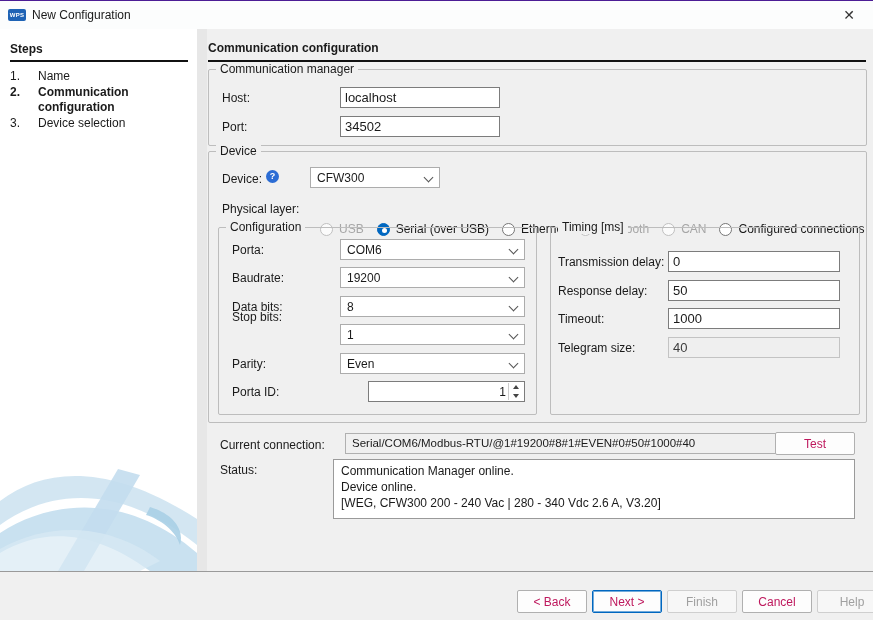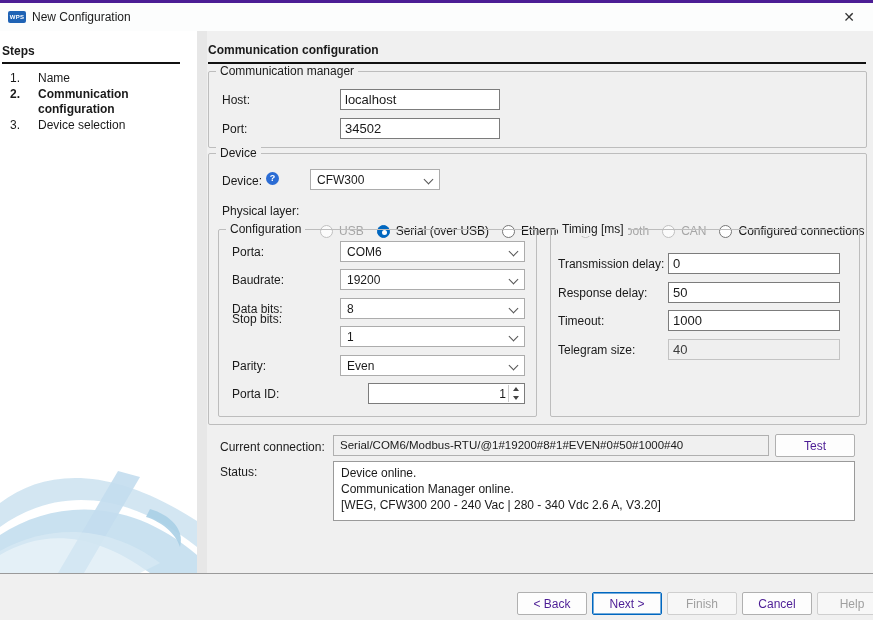--- a/index.html
+++ b/index.html
@@ -1,30 +1,30 @@
 <!DOCTYPE html>
 <html><head>
 <meta charset="utf-8">
 <style>
   html,body{margin:0;padding:0;background:#d8d8d8;font-family:"Liberation Sans","DejaVu Sans",sans-serif;}
   .window{position:relative;width:873px;height:620px;background:#f0f0f0;overflow:hidden;
-          border-top:3px solid #4c1d95;box-sizing:border-box;font-size:12px;color:#1a1a1a;padding-left:20px;}
+          border-top:1px solid #4c1d95;box-sizing:border-box;font-size:12px;color:#1a1a1a;padding-left:20px;}
   
   .titlebar{position:absolute;left:0;top:0;width:873px;height:28px;background:#fcfdfd;border-bottom:1px solid #f0f0f0;}
   .app-logo{position:absolute;left:8px;top:8px;width:18px;height:12px;background:#1f63b5;border-radius:2px;
             color:#fff;font-size:6px;font-weight:bold;text-align:center;line-height:12px;letter-spacing:.3px;}
   .title-text{position:absolute;left:32px;top:7px;font-size:12px;color:#1a1a1a;}
   .close-btn{position:absolute;right:6px;top:0;width:36px;height:28px;text-align:center;line-height:28px;
              font-size:14px;color:#333;cursor:pointer;}
   
   .sidebar{position:absolute;left:0;top:28px;width:197px;height:542px;background:#ffffff;}
   .gutter{position:absolute;left:197px;top:28px;width:10px;height:542px;background:#e7e7e7;}
   .content{position:absolute;left:207px;top:28px;width:666px;height:542px;background:#f0f0f0;}
   
-  .steps-header{position:absolute;left:2px;top:13px;width:178px;font-weight:bold;
+  .steps-header{position:absolute;left:10px;top:13px;width:178px;font-weight:bold;
                 border-bottom:2px solid #111;padding-bottom:4px;}
   .steps-list{position:absolute;left:10px;top:40px;width:180px;}
   .step-item{display:flex;margin-bottom:1px;line-height:15px;}
   .step-num{width:28px;flex:0 0 28px;}
   .step-label{flex:1;}
   .step-active{font-weight:bold;}
   .swoosh{position:absolute;left:0;top:420px;width:197px;height:122px;}
   
   .abs{position:absolute;}
   .page-header{position:absolute;left:1px;top:12px;width:658px;font-weight:bold;
@@ -56,21 +56,21 @@
   .tri-up{width:0;height:0;border-left:3px solid transparent;border-right:3px solid transparent;border-bottom:4px solid #444;}
   .tri-down{width:0;height:0;border-left:3px solid transparent;border-right:3px solid transparent;border-top:4px solid #444;}
   .help-icon{position:absolute;width:13px;height:13px;border-radius:50%;background:#2b6cd4;color:#fff;
              font-size:9px;font-weight:bold;text-align:center;line-height:13px;cursor:pointer;}
   
   .conn-box{position:absolute;box-sizing:border-box;background:#f0f0f0;border:1px solid #b0b0b0;
             padding:3px 6px;font-size:11.5px;white-space:nowrap;overflow:hidden;}
   .status-box{position:absolute;box-sizing:border-box;background:#fff;border:1px solid #9a9a9a;
               padding:3px 7px;line-height:16px;}
   .btn{box-sizing:border-box;background:#fdfdfd;border:1px solid #b0b0b0;border-radius:2px;
-       font-family:inherit;font-size:12px;color:#4c1d95;height:23px;min-width:70px;padding:0 10px;cursor:pointer;}
+       font-family:inherit;font-size:12px;color:#be185d;height:23px;min-width:70px;padding:0 10px;cursor:pointer;}
   .btn.focused{border:1px solid #0067c0;box-shadow:0 0 0 1px rgba(0,103,192,.55) inset;}
   .btn.disabled{color:#a0a0a0;border-color:#cfcfcf;background:#f7f7f7;cursor:default;}
   
   .footer-line{position:absolute;left:0;top:570px;width:873px;height:1px;background:#9a9a9a;}
   .footer{position:absolute;left:0;top:571px;width:873px;height:49px;background:#f0f0f0;margin-left:21px;}
   .footer-btns{position:absolute;right:7px;top:18px;display:flex;gap:5px;}
 </style>
 </head>
 <body>
 
@@ -204,27 +204,27 @@
     <div class="field-label abs" style="left:351px;top:226px;">Transmission delay:</div>
     <input class="txt-input" style="left: 461px; top: 222px; width: 172px;" value="0">
     <div class="field-label abs" style="left:351px;top:255px;">Response delay:</div>
     <input class="txt-input" style="left: 461px; top: 251px; width: 172px;" value="50">
     <div class="field-label abs" style="left:351px;top:283px;">Timeout:</div>
     <input class="txt-input" style="left: 461px; top: 279px; width: 172px;" value="1000">
     <div class="field-label abs" style="left:351px;top:312px;">Telegram size:</div>
     <input class="txt-input disabled" style="left: 461px; top: 308px; width: 172px;" disabled="" value="40">
 
     <div class="field-label abs" style="left:13px;top:409px;">Current connection:</div>
-    <div class="conn-box" style="left:126px;top:404px;width:436px;height:21px;">Serial/COM6/Modbus-RTU/@1#19200#8#1#EVEN#0#50#1000#40</div>
+    <div class="conn-box" style="left:138px;top:404px;width:436px;height:21px;">Serial/COM6/Modbus-RTU/@1#19200#8#1#EVEN#0#50#1000#40</div>
     <button class="btn" style="position:absolute;left:568px;top:403px;width:80px;">Test</button>
 
     <div class="field-label abs" style="left:13px;top:434px;">Status:</div>
     <div class="status-box" style="left:126px;top:430px;width:522px;height:60px;">
+      <div>Communication Manager online.</div>
       <div>Device online.</div>
-      <div>Communication Manager online.</div>
       <div>[WEG, CFW300 200 - 240 Vac | 280 - 340 Vdc 2.6 A, V3.20]</div>
     </div>
   </div>
 
   <div class="footer-line"></div>
   <div class="footer">
     <div class="footer-btns">
       <button class="btn">&lt; Back</button>
       <button class="btn focused">Next &gt;</button>
       <button class="btn disabled">Finish</button>

